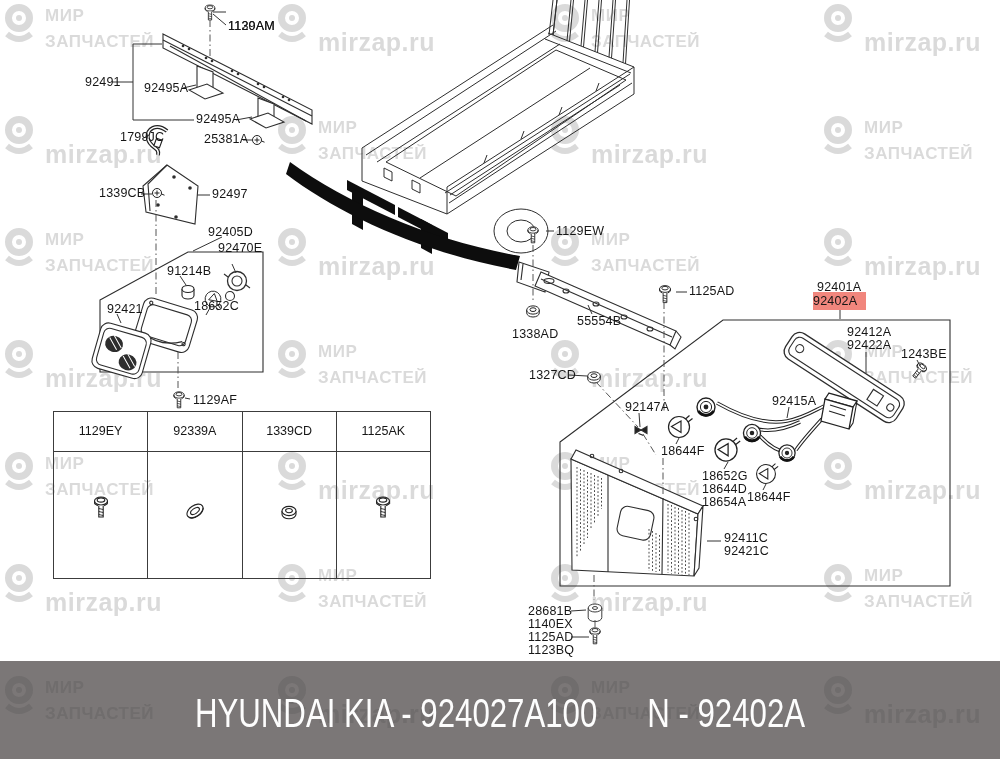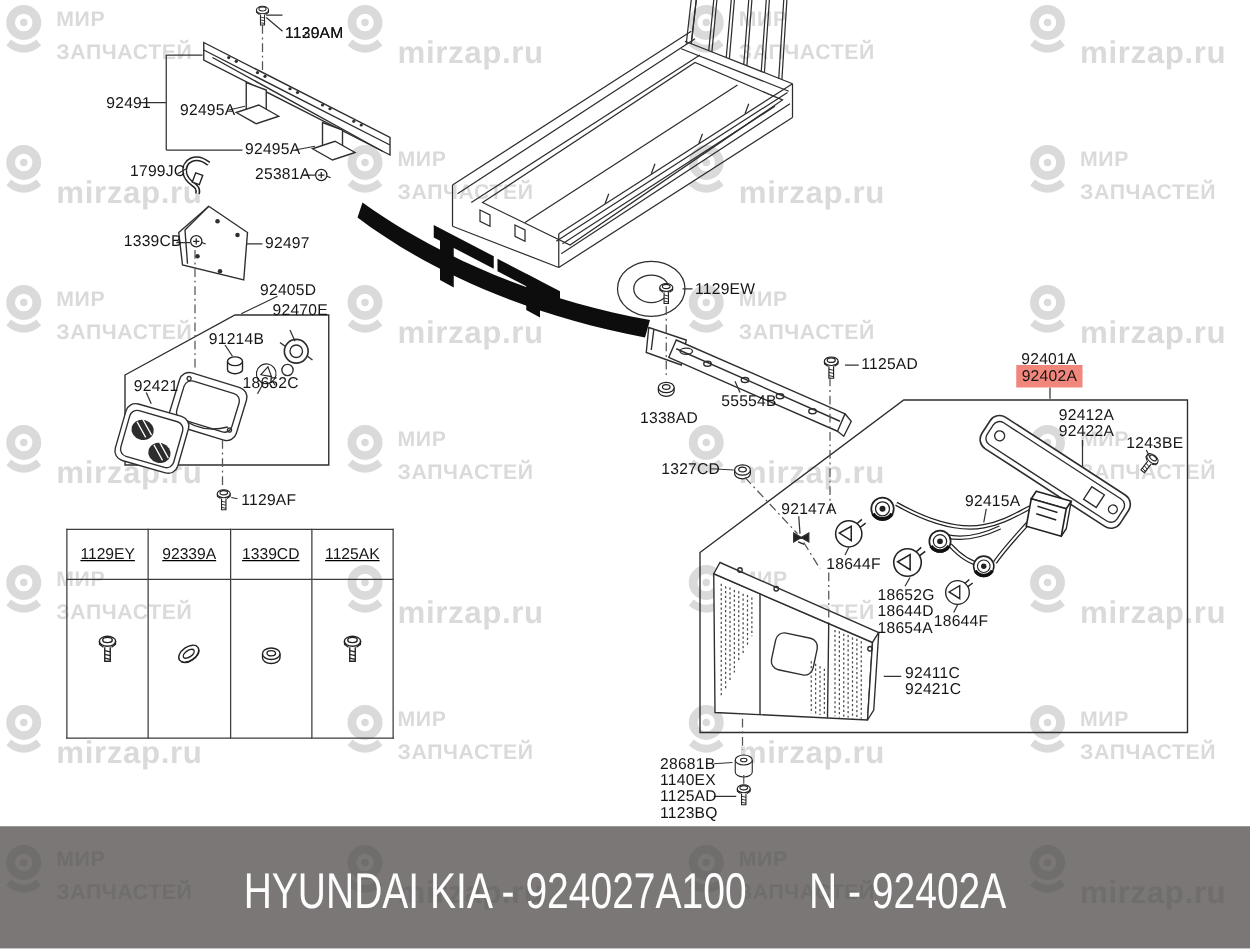--- a/index.html
+++ b/index.html
@@ -12,23 +12,23 @@
   .wm-site{font-weight:bold;font-size:25px;line-height:25px;margin-top:27px;letter-spacing:.5px;}
   
   #footer-bar{position:absolute;left:0;top:661px;width:1000px;height:98px;background:#7b7777;z-index:1;}
   #footer-text{position:absolute;left:0;top:692px;width:1000px;z-index:4;display:flex;justify-content:center;
                transform:scaleX(.78);color:#fdfdfd;font-size:40px;line-height:42px;white-space:nowrap;}
   #footer-text .gap{display:inline-block;width:64px;}
   
   #art{position:absolute;left:0;top:0;z-index:3;}
   #labels{position:absolute;inset:0;z-index:4;pointer-events:none;}
   .lbl{position:absolute;font-size:12.5px;line-height:13px;color:#161616;white-space:nowrap;letter-spacing:.2px;}
-  .hl{position:absolute;left:813px;top:292px;width:53px;height:18px;display:flex;align-items:center;justify-content:center;}
+  .hl{position:absolute;left:813px;top:292px;width:53px;height:18px;display:flex;align-items:center;}
   
-  #parts-table{position:absolute;left:53px;top:423px;width:262px;height:168px;border-collapse:collapse;z-index:4;text-decoration:underline;}
+  #parts-table{position:absolute;left:53px;top:411px;width:378px;height:168px;border-collapse:collapse;z-index:4;}
   #parts-table th,#parts-table td{border:1px solid #3c3c3c;padding:0;text-align:center;vertical-align:middle;
        font-size:12.5px;font-weight:normal;color:#161616;width:25%;}
   #parts-table .hdr{height:20px;}
   #parts-table .ic1{height:64px;}
   #parts-table .ic2{height:63px;}
   .cellstack{display:flex;flex-direction:column;align-items:center;line-height:13px;}
 </style>
 </head>
 <body>
 
@@ -557,21 +557,21 @@
       </g>
     </g>
   </svg>
 
   <div id="labels">
     <div class="lbl" style="left:228px;top:20px">1129AM</div>
     <div class="lbl" style="left:228px;top:20px">1130AM</div>
     <div class="lbl" style="left:85px;top:76px">92491</div>
     <div class="lbl" style="left:144px;top:82px">92495A</div>
     <div class="lbl" style="left:196px;top:113px">92495A</div>
-    <div class="lbl" style="left:104px;top:131px">1799JC</div>
+    <div class="lbl" style="left:120px;top:131px">1799JC</div>
     <div class="lbl" style="left:204px;top:133px">25381A</div>
     <div class="lbl" style="left:99px;top:187px">1339CB</div>
     <div class="lbl" style="left:212px;top:188px">92497</div>
     <div class="lbl" style="left:208px;top:226px">92405D</div>
     <div class="lbl" style="left:218px;top:242px">92470E</div>
     <div class="lbl" style="left:167px;top:265px">91214B</div>
     <div class="lbl" style="left:107px;top:303px">92421</div>
     <div class="lbl" style="left:194px;top:300px">18652C</div>
     <div class="lbl" style="left:193px;top:394px">1129AF</div>
     <div class="lbl" style="left:556px;top:225px">1129EW</div>

